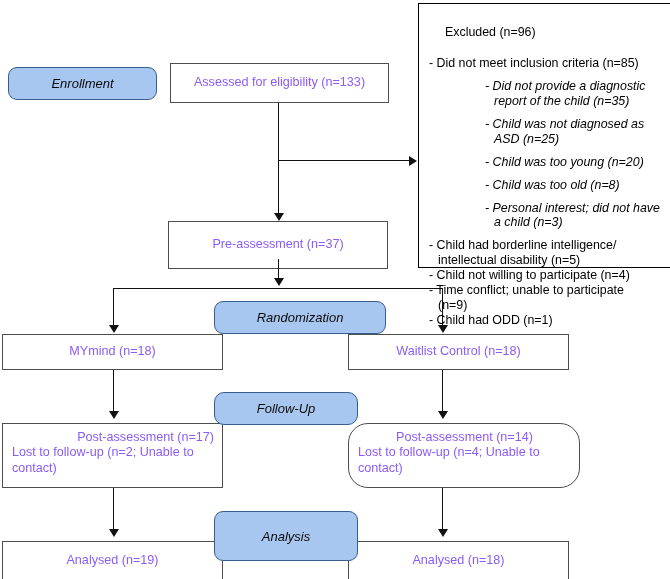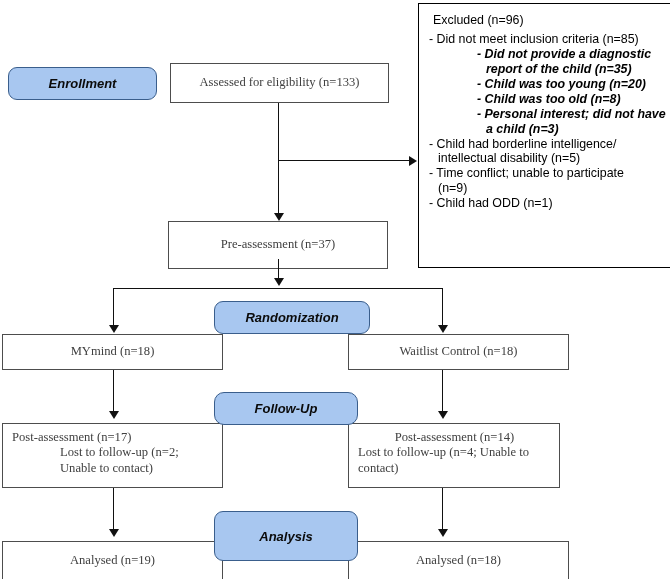--- a/index.html
+++ b/index.html
@@ -15,23 +15,22 @@
     overflow:hidden;
   }
 
   
   .box{
     position:absolute;
     box-sizing:border-box;
     background:#ffffff;
     border:1.3px solid #4d4d4d;
     font-size:12.6px;
-    color:#404040;
+    color:#8b5cf6;
     line-height:1.22;
-    font-family:Liberation Serif, serif;
   }
   .box.center{
     display:flex;
     align-items:center;
     justify-content:center;
     text-align:center;
   }
   .box.pad{
     padding:6px 8px 6px 9px;
   }
@@ -40,42 +39,42 @@
   .pill{
     position:absolute;
     box-sizing:border-box;
     background:#a8c7f0;
     border:1.3px solid #3a5e8c;
     border-radius:9px;
     display:flex;
     align-items:center;
     justify-content:center;
     font-size:13px;
-    font-weight:bold;
+    font-weight:normal;
     font-style:italic;
     color:#0b0b0b;
     z-index:6;
   }
 
   
   .excluded{
     position:absolute;
     box-sizing:border-box;
     background:#ffffff;
     border:1.3px solid #000000;
     font-size:12.4px;
     line-height:1.205;
     color:#000;
     padding:5px 6px 4px 10px;
     z-index:4;
   }
-  .excluded .l0{ margin:4px; }
+  .excluded .l0{ margin:16px; }
   .excluded .l1{ margin:0; padding-left:0px; text-indent:0; }
   .excluded .l1 .cont{ display:block; padding-left:9px; }
-  .excluded .l2{ margin:0; padding-left:48px; font-style:italic;font-weight:bold; }
+  .excluded .l2{ margin:8px; padding-left:48px; font-style:italic; }
   .excluded .l2 .cont{ display:block; padding-left:9px; }
 
   
   .vline,.hline{
     position:absolute;
     background:#111111;
     z-index:2;
   }
   .vline{ width:1.4px; }
   .hline{ height:1.4px; }
@@ -120,33 +119,40 @@
 
     <div class="l1">
       <span>- Did not meet inclusion criteria (n=85)</span>
     </div>
 
     <div class="l2">
       <span>- Did not provide a diagnostic</span>
       <span class="cont">report of the child (n=35)</span>
     </div>
     <div class="l2">
+      <span>- Child was not diagnosed as</span>
+      <span class="cont">ASD (n=25)</span>
+    </div>
+    <div class="l2">
       <span>- Child was too young (n=20)</span>
     </div>
     <div class="l2">
       <span>- Child was too old (n=8)</span>
     </div>
     <div class="l2">
       <span>- Personal interest; did not have</span>
       <span class="cont">a child (n=3)</span>
     </div>
 
     <div class="l1">
       <span>- Child had borderline intelligence/</span>
       <span class="cont">intellectual disability (n=5)</span>
+    </div>
+    <div class="l1">
+      <span>- Child not willing to participate (n=4)</span>
     </div>
     <div class="l1">
       <span>- Time conflict; unable to participate</span>
       <span class="cont">(n=9)</span>
     </div>
     <div class="l1">
       <span>- Child had ODD (n=1)</span>
     </div>
   </div>
 
@@ -156,46 +162,46 @@
 
   <div class="vline" style="left:278px; top:259px; height:24px;"></div>
   <div class="arrow-down" style="left:273.7px; top:278px;"></div>
 
   <div class="hline" style="left:113px; top:288px; width:330px;"></div>
   <div class="vline" style="left:113px; top:288px; height:38px;"></div>
   <div class="arrow-down" style="left:108.7px; top:325px;"></div>
   <div class="vline" style="left:442px; top:288px; height:38px;"></div>
   <div class="arrow-down" style="left:437.7px; top:325px;"></div>
 
-  <div class="pill" style="left:214px; top:301px; width:156px; height:33px;">
+  <div class="pill" style="left:214px; top:301px; width:172px; height:33px;">
     <span>Randomization</span>
   </div>
 
   <div class="box center" style="left:2px; top:334px; width:221px; height:36px;">
     <span>MYmind (n=18)</span>
   </div>
   <div class="box center" style="left:348px; top:334px; width:221px; height:36px;">
     <span>Waitlist Control (n=18)</span>
   </div>
 
   <div class="vline" style="left:113px; top:370px; height:42px;"></div>
   <div class="arrow-down" style="left:108.7px; top:411px;"></div>
   <div class="vline" style="left:442px; top:370px; height:42px;"></div>
   <div class="arrow-down" style="left:437.7px; top:411px;"></div>
 
   <div class="pill" style="left:214px; top:392px; width:144px; height:33px;border-radius:10px;">
     <span>Follow-Up</span>
   </div>
 
   <div class="box pad" style="left:2px; top:423px; width:221px; height:65px;">
-    <div style="text-align:left;">Post-assessment (n=17)</div>
-    <div style="text-align:left;margin-left:48px;">Lost to follow-up (n=2; Unable to contact)</div>
-  </div>
-
-  <div class="box pad" style="left:348px; top:423px; width:212px; height:65px;">
+    <div style="text-align:right;">Post-assessment (n=17)</div>
+    <div style="text-align:left;">Lost to follow-up (n=2; Unable to contact)</div>
+  </div>
+
+  <div class="box pad" style="left:348px; top:423px; width:232px; height:65px;border-radius:20px;">
     <div style="text-align:center;">Post-assessment (n=14)</div>
     <div style="text-align:left;">Lost to follow-up (n=4; Unable to contact)</div>
   </div>
 
   <div class="vline" style="left:113px; top:488px; height:42px;"></div>
   <div class="arrow-down" style="left:108.7px; top:529px;"></div>
   <div class="vline" style="left:442px; top:488px; height:42px;"></div>
   <div class="arrow-down" style="left:437.7px; top:529px;"></div>
 
   <div class="pill" style="left:214px; top:511px; width:144px; height:50px;">

